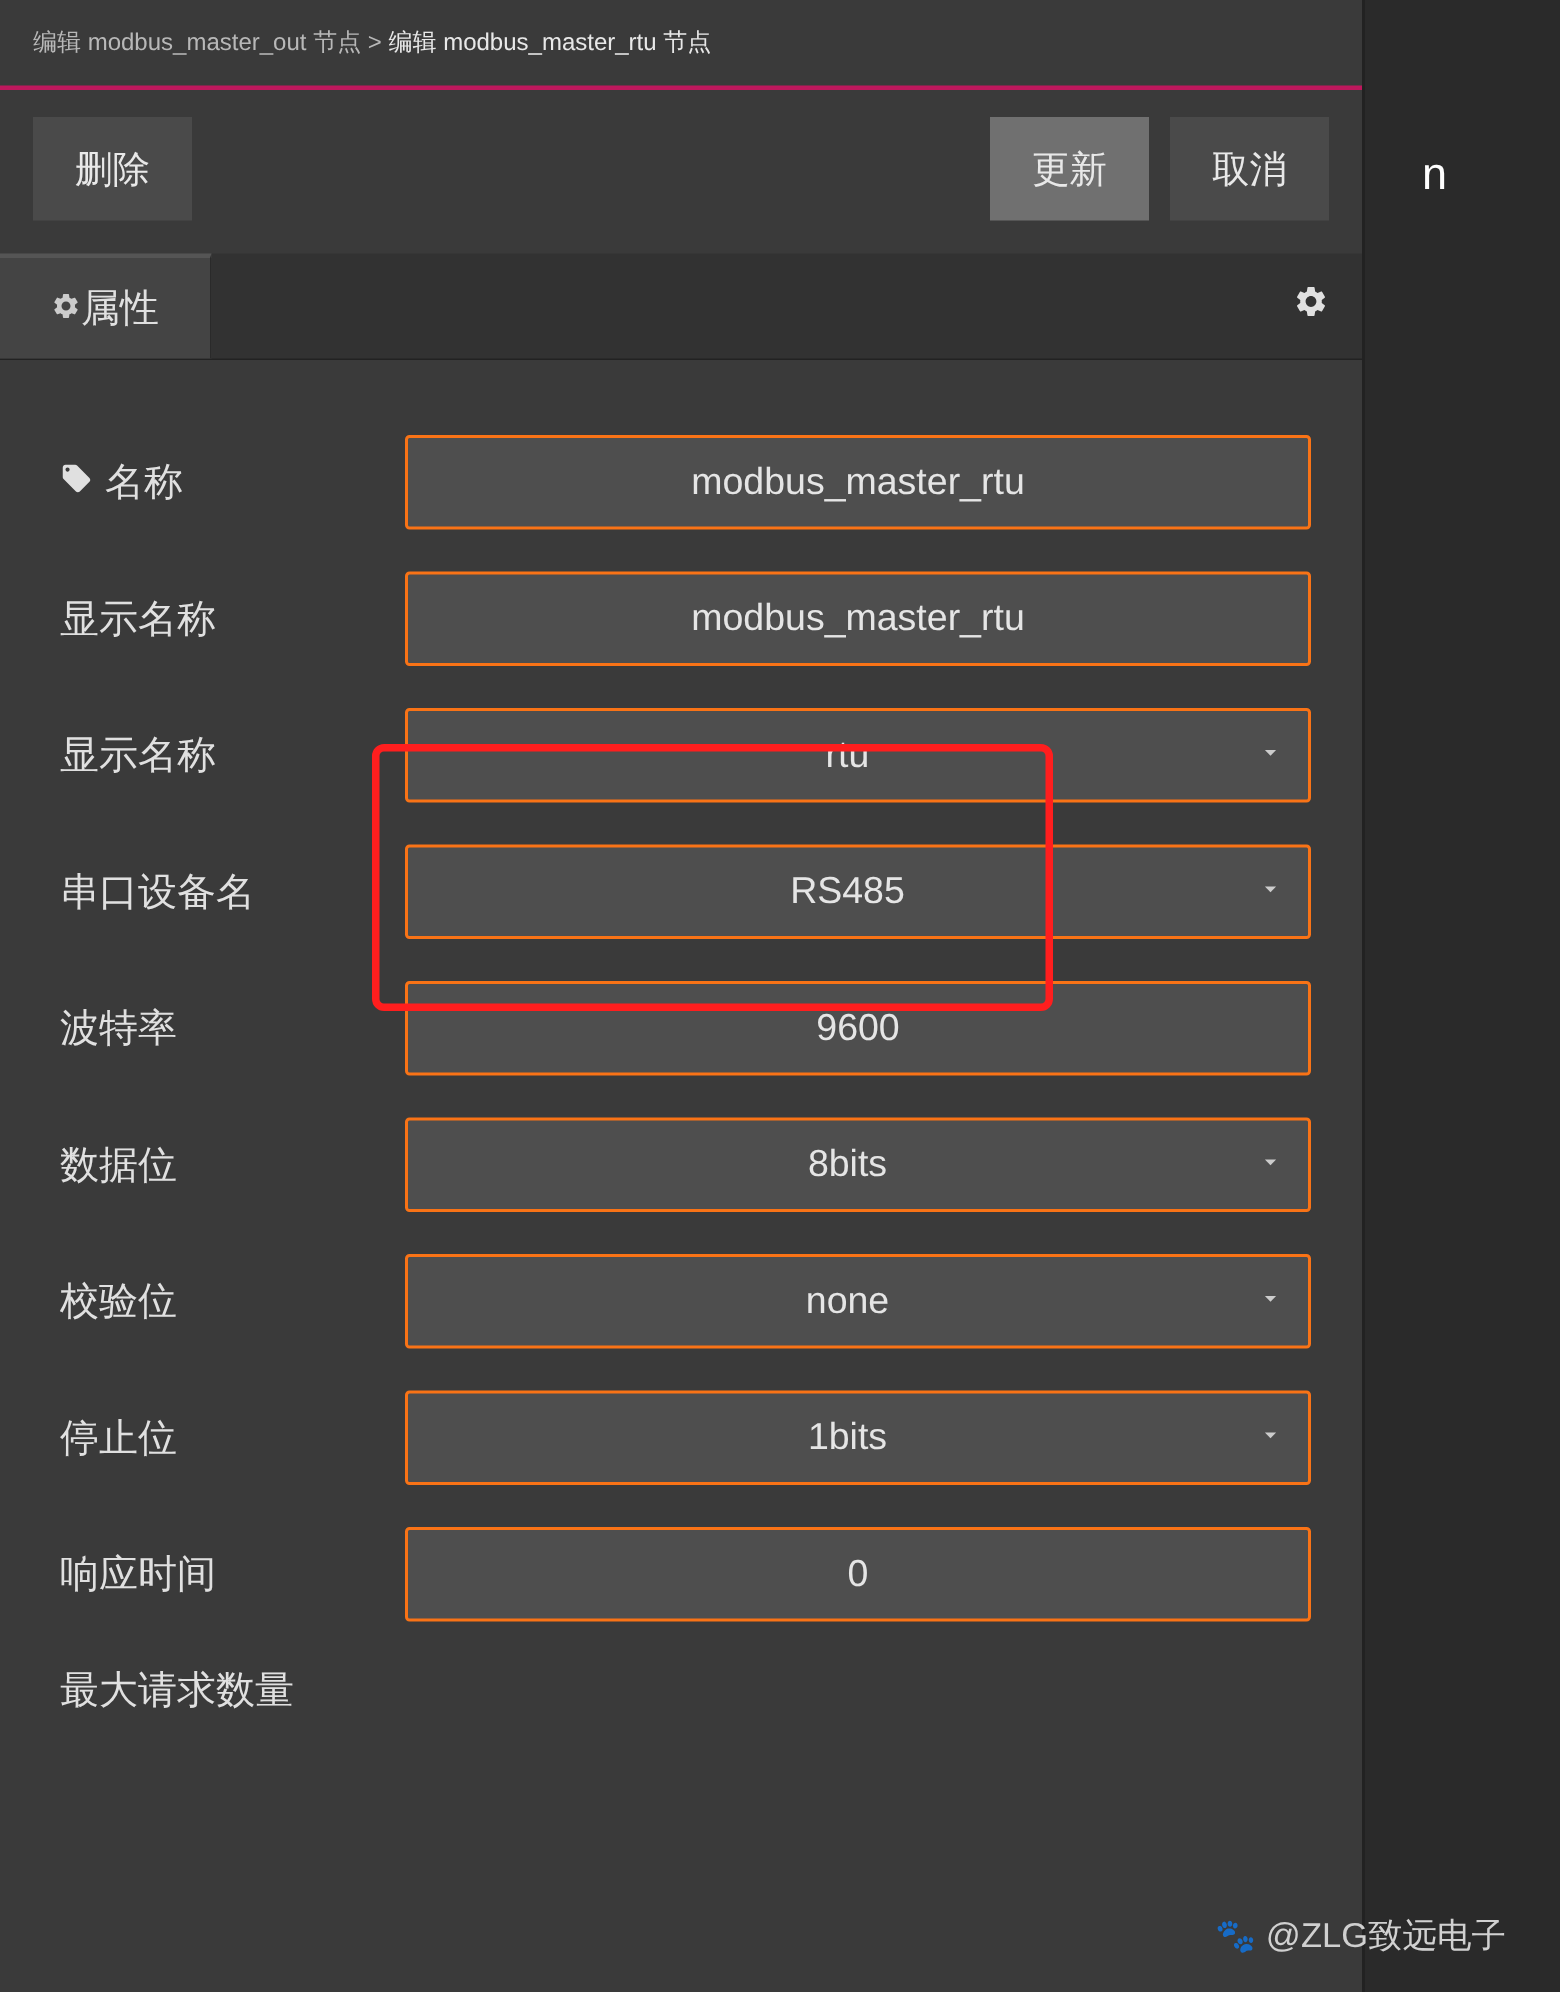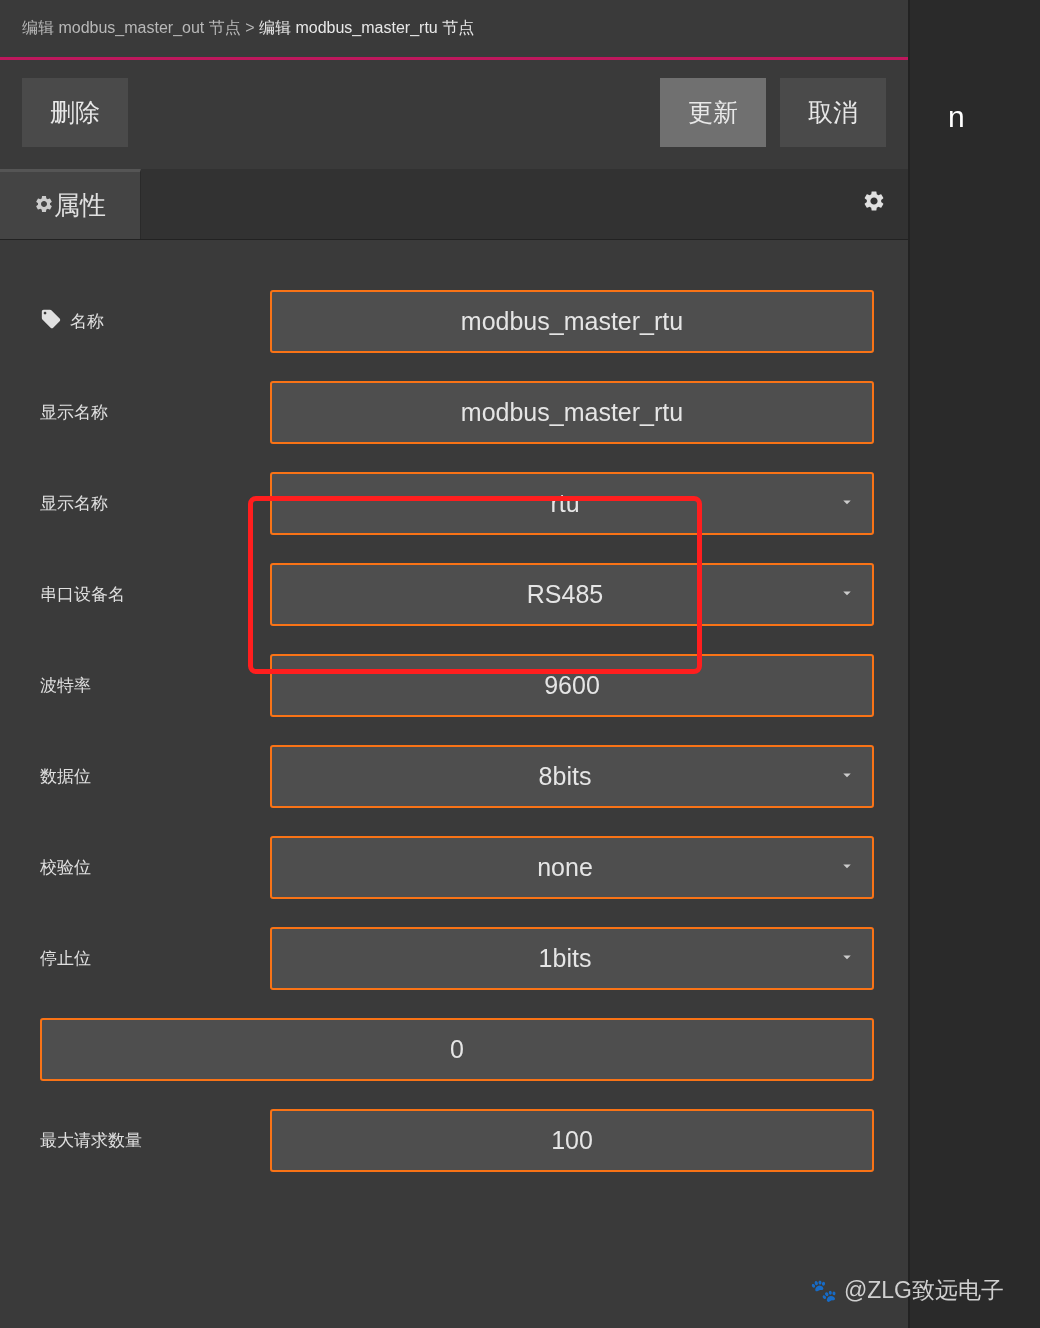--- a/index.html
+++ b/index.html
@@ -92,21 +92,21 @@
     .form-row {
       display: flex;
       align-items: center;
       margin-bottom: 28px;
     }
     .form-label {
       display: flex;
       align-items: center;
       gap: 8px;
       width: 230px;
-      font-size: 17px;
+      font-size: 26px;
       color: #e0e0e0;
       font-weight: 500;
       flex-shrink: 0;
     }
     .field-wrap {
       flex: 1;
       position: relative;
     }
     .text-input, .select-input {
       width: 100%;
@@ -294,31 +294,31 @@
       </div>
       <div class="field-wrap">
         <div class="select-input">1bits</div>
         <span class="chevron"><svg width="18" height="18" viewBox="0 0 24 24" fill="#ccc">
               <path d="M7 10l5 5 5-5z"></path>
             </svg></span>
       </div>
     </div>
 
     <div class="form-row">
+      <div class="form-label">
+        <span>响应时间</span>
+      </div>
       <div class="field-wrap">
         <input class="text-input" type="text" value="0" style="">
       </div>
     </div>
 
     <div class="form-row">
       <div class="form-label">
         <span>最大请求数量</span>
-      </div>
-      <div class="field-wrap">
-        <input class="text-input" type="text" value="100" style="">
       </div>
     </div>
 
   </div>
 
   <div class="highlight-box"></div>
 
 </div>
 
 <div class="right-strip">

